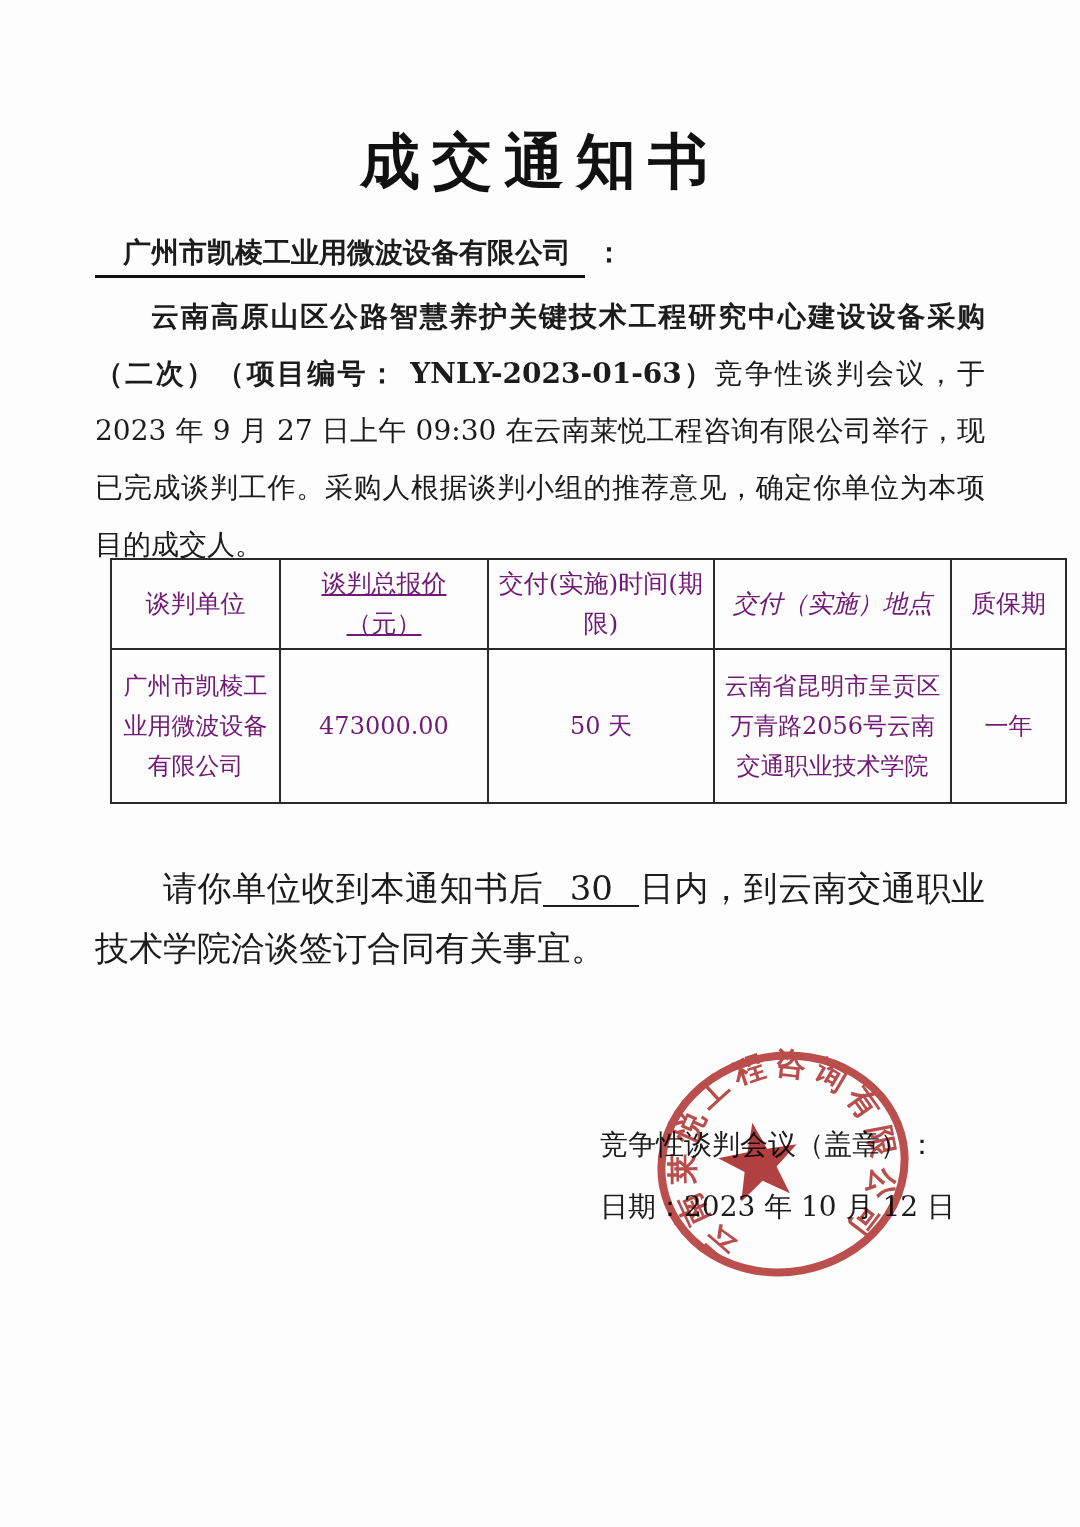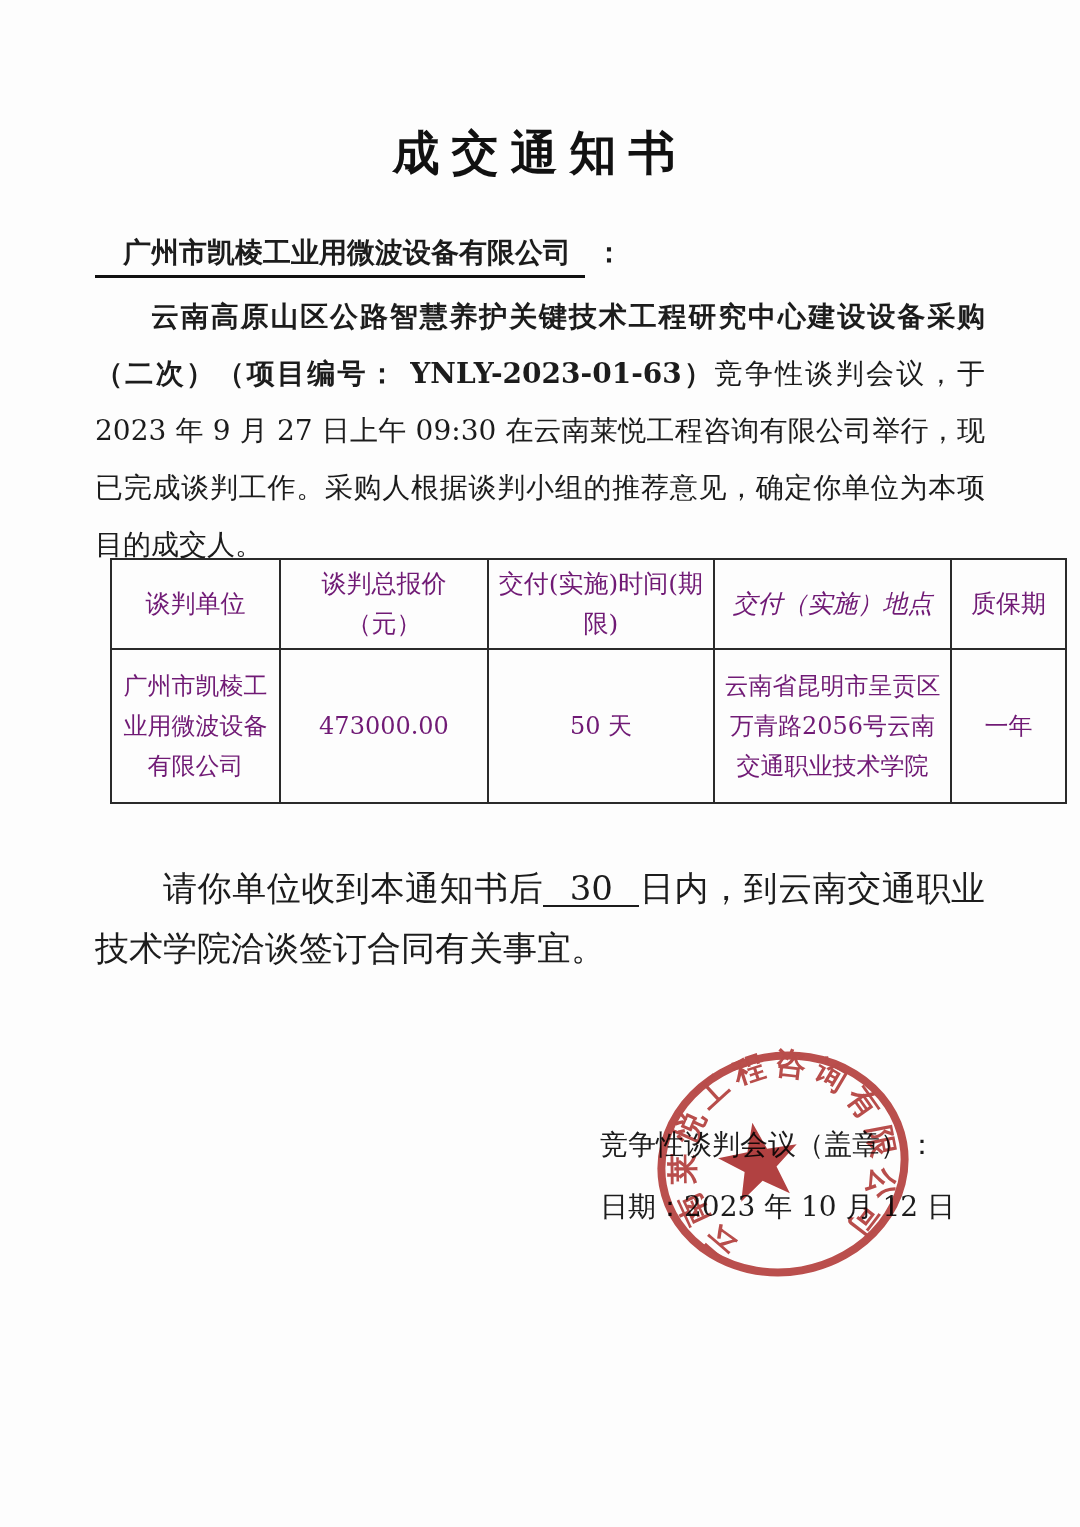--- a/index.html
+++ b/index.html
@@ -8,21 +8,21 @@
     width:1080px;height:1527px;
     margin:0 auto;
     background:#fdfdfd;
     color:#1c1c1c;
     font-family:"DejaVu Serif","Liberation Serif",serif;
     overflow:hidden;
   }
   .doc-title{
     position:absolute;top:122px;left:0;width:1080px;
     text-align:center;
-    font-size:47px;font-weight:bold;
+    font-size:60px;font-weight:bold;
     letter-spacing:12px;
     color:#111;
     white-space:nowrap;
   }
   .recipient{
     position:absolute;top:233px;left:95px;width:890px;
     font-size:28px;font-weight:bold;line-height:40px;
     white-space:nowrap;
   }
   .recipient .name{
@@ -50,21 +50,21 @@
     border:2px solid #2a2a2a;
     text-align:center;vertical-align:middle;
     padding:4px 6px;
     font-weight:normal;
     line-height:40px;
   }
   .notice-table thead tr{height:84px;}
   .notice-table tbody tr{height:154px;}
   .notice-table th{font-size:25px;}
   .col-unit{width:155px;}
-  .col-price{width:194px;}
+  .col-price{width:194px;text-decoration:underline;}
   .col-time{width:212px;}
   .col-place{width:223px;font-style:italic;}
   .col-warranty{width:101px;border-radius:23px;}
   .closing{
     position:absolute;top:858px;left:95px;width:890px;
     font-size:34px;line-height:60px;
     text-align:justify;text-indent:2em;margin:0;
   }
   .closing .blank{
     display:inline-block;

